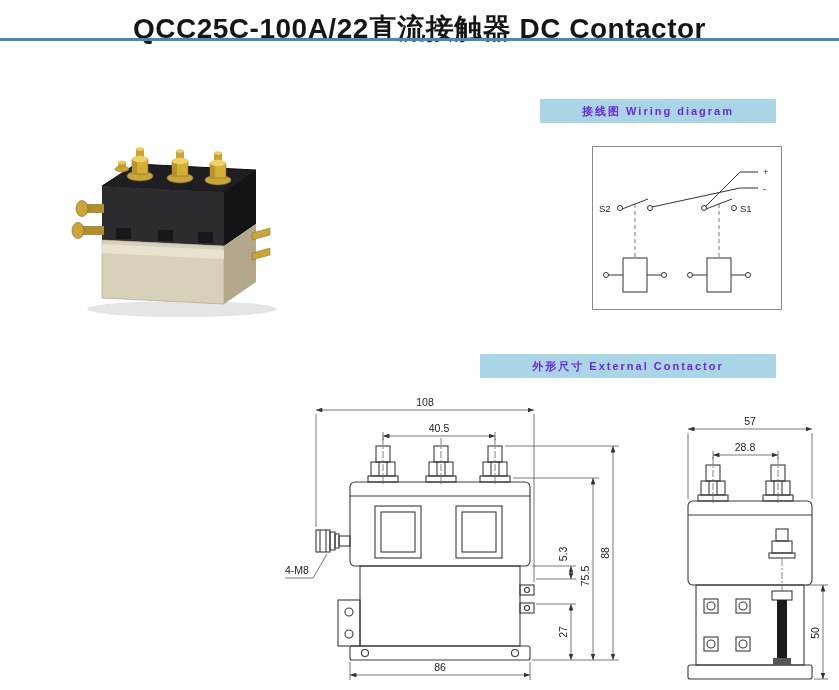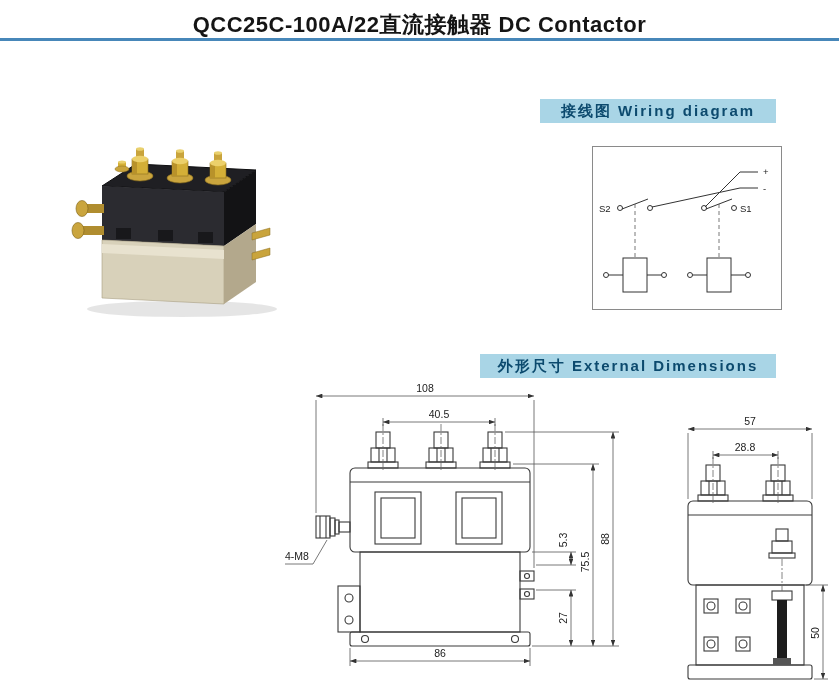--- a/index.html
+++ b/index.html
@@ -3,37 +3,37 @@
 <meta charset="utf-8">
 <style>
   * { margin:0; padding:0; box-sizing:border-box; }
   html,body { background:#fff; }
   body {
     width:839px; height:690px; position:relative; overflow:hidden;
     font-family:"Liberation Sans", sans-serif;
   }
   .page-title {
     position:absolute; top:10px; left:0; width:839px;
-    text-align:center; font-size:22px; font-weight:bold; color:#151515;
+    text-align:center; font-size:28px; font-weight:bold; color:#151515;
     letter-spacing:0.5px;
   }
   .title-rule {
     position:absolute; top:38px; left:0; width:839px; height:3px;
     background:var(--accent-line,#4787b9);
   }
   .badge {
     position:absolute; display:flex; align-items:center; justify-content:center;
-    background:var(--badge-bg,#a9d5e6); color:#0c4a6e;
-    font-weight:bold; font-size:15px; letter-spacing:2px;
+    background:var(--badge-bg,#a9d5e6); color:#6d28d9;
+    font-weight:bold; font-size:11px; letter-spacing:2px;
   }
   .badge-wiring { left:540px; top:99px; width:236px; height:24px; }
   .badge-dims   { left:480px; top:354px; width:296px; height:24px; }
   .photo   { position:absolute; left:40px;  top:112px; width:270px; height:210px; }
   .wiring-box  { position:absolute; left:592px; top:146px; width:190px; height:164px; }
-  .front-view  { position:absolute; left:283px; top:376px; width:352px; height:298px; }
+  .front-view  { position:absolute; left:283px; top:390px; width:352px; height:298px; }
   .side-view   { position:absolute; left:652px; top:409px; width:182px; height:298px; }
   svg { display:block; }
   svg text { font-family:"Liberation Sans", sans-serif; }
   .dim-text text { font-size:10.5px; fill:#222; }
   .wd-text text { font-size:9.5px; fill:#222; }
 </style>
 </head>
 <body>
 
 <div>
@@ -129,21 +129,21 @@
       <g class="wd-text">
         <text x="171" y="29">+</text>
         <text x="171" y="46">-</text>
         <text x="7" y="66">S2</text>
         <text x="148" y="66">S1</text>
       </g>
     </svg>
   </div>
 
   <div class="badge badge-dims">
-    <span>外形尺寸 External Dimensions</span>
+    <span>外形尺寸 External Contactor</span>
   </div>
 
   <div class="front-view">
     <svg viewBox="0 0 352 298" width="352" height="298">
       <defs>
         <marker id="aF1" markerWidth="9" markerHeight="6" refX="0" refY="3" orient="auto">
             <path d="M8,0 L0,3 L8,6 Z" fill="#333"></path>
           </marker>
         <marker id="aF2" markerWidth="9" markerHeight="6" refX="8" refY="3" orient="auto">
             <path d="M0,0 L8,3 L0,6 Z" fill="#333"></path>

